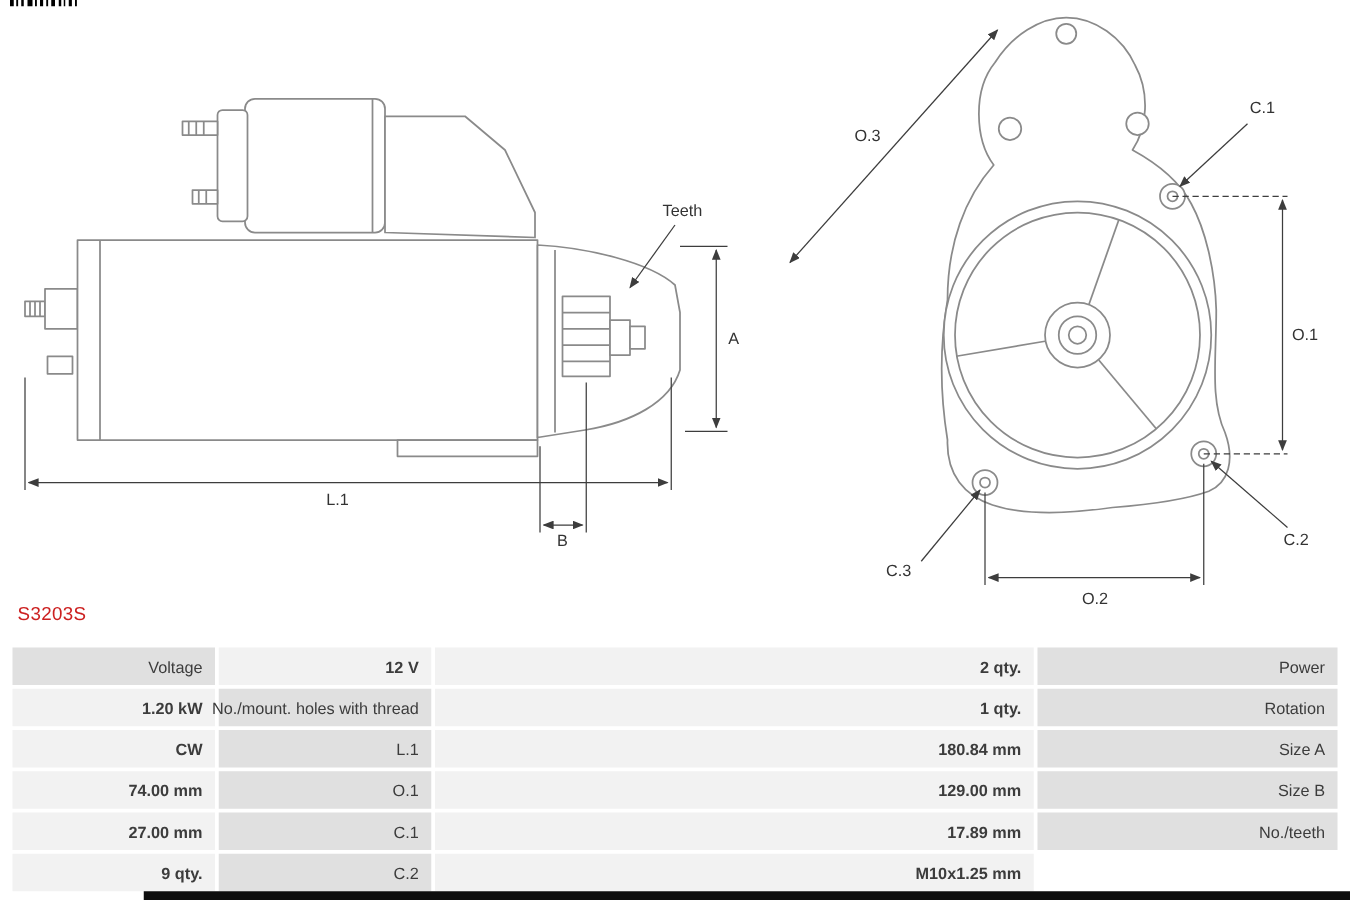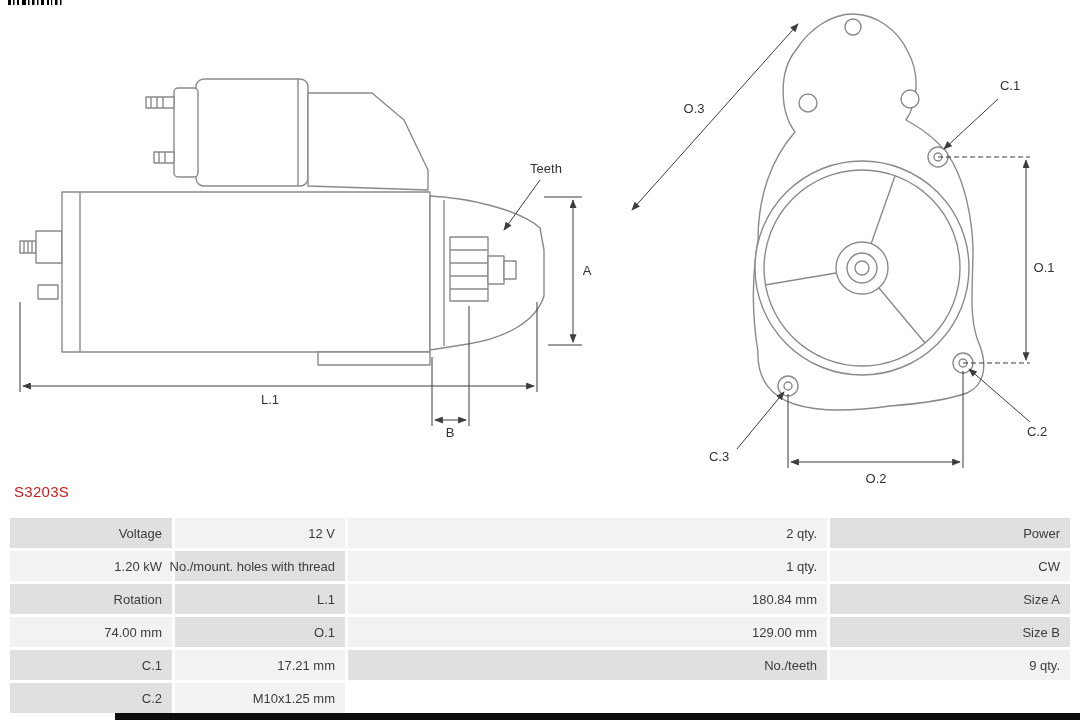--- a/index.html
+++ b/index.html
@@ -17,21 +17,21 @@
     position:absolute;left:10px;top:518px;
     display:grid;grid-template-columns:162px 170px 479px 240px;
     column-gap:3px;row-gap:3px;
   }
   .cell{
     height:30px;box-sizing:border-box;
     display:flex;align-items:center;justify-content:flex-end;
     padding-right:10px;font-size:13px;color:#3c3c3c;white-space:nowrap;
   }
   .cell.label{background:var(--table-label-bg,#e0e0e0);}
-  .cell.value{background:var(--table-value-bg,#f2f2f2);}
+  .cell.value{background:var(--table-value-bg,#f2f2f2);font-weight:bold;}
   .bottom-bar{
     position:absolute;bottom:0;left:115px;right:0;height:7px;background:#0d0d0d;
   }
 </style>
 </head>
 <body>
 
 <div class="diagram-wrap">
 <svg width="1080" height="510" viewBox="0 0 1080 510">
   <defs>
@@ -170,33 +170,34 @@
 <div class="spec-table">
   <div class="cell label">Voltage</div>
   <div class="cell value">12 V</div>
   <div class="cell value">2 qty.</div>
 
   <div class="cell label">Power</div>
   <div class="cell value">1.20 kW</div>
   <div class="cell label">No./mount. holes with thread</div>
   <div class="cell value">1 qty.</div>
 
+  <div class="cell label">Rotation</div>
   <div class="cell value">CW</div>
-  <div class="cell label">Rotation</div>
   <div class="cell label">L.1</div>
   <div class="cell value">180.84 mm</div>
 
   <div class="cell label">Size A</div>
   <div class="cell value">74.00 mm</div>
   <div class="cell label">O.1</div>
   <div class="cell value">129.00 mm</div>
 
   <div class="cell label">Size B</div>
+  <div class="cell value">27.00 mm</div>
   <div class="cell label">C.1</div>
-  <div class="cell value">17.21 mm</div>
+  <div class="cell value">17.89 mm</div>
 
   <div class="cell label">No./teeth</div>
   <div class="cell value">9 qty.</div>
   <div class="cell label">C.2</div>
   <div class="cell value">M10x1.25 mm</div>
 </div>
 
 <div class="bottom-bar"></div>
 
 </body></html>

